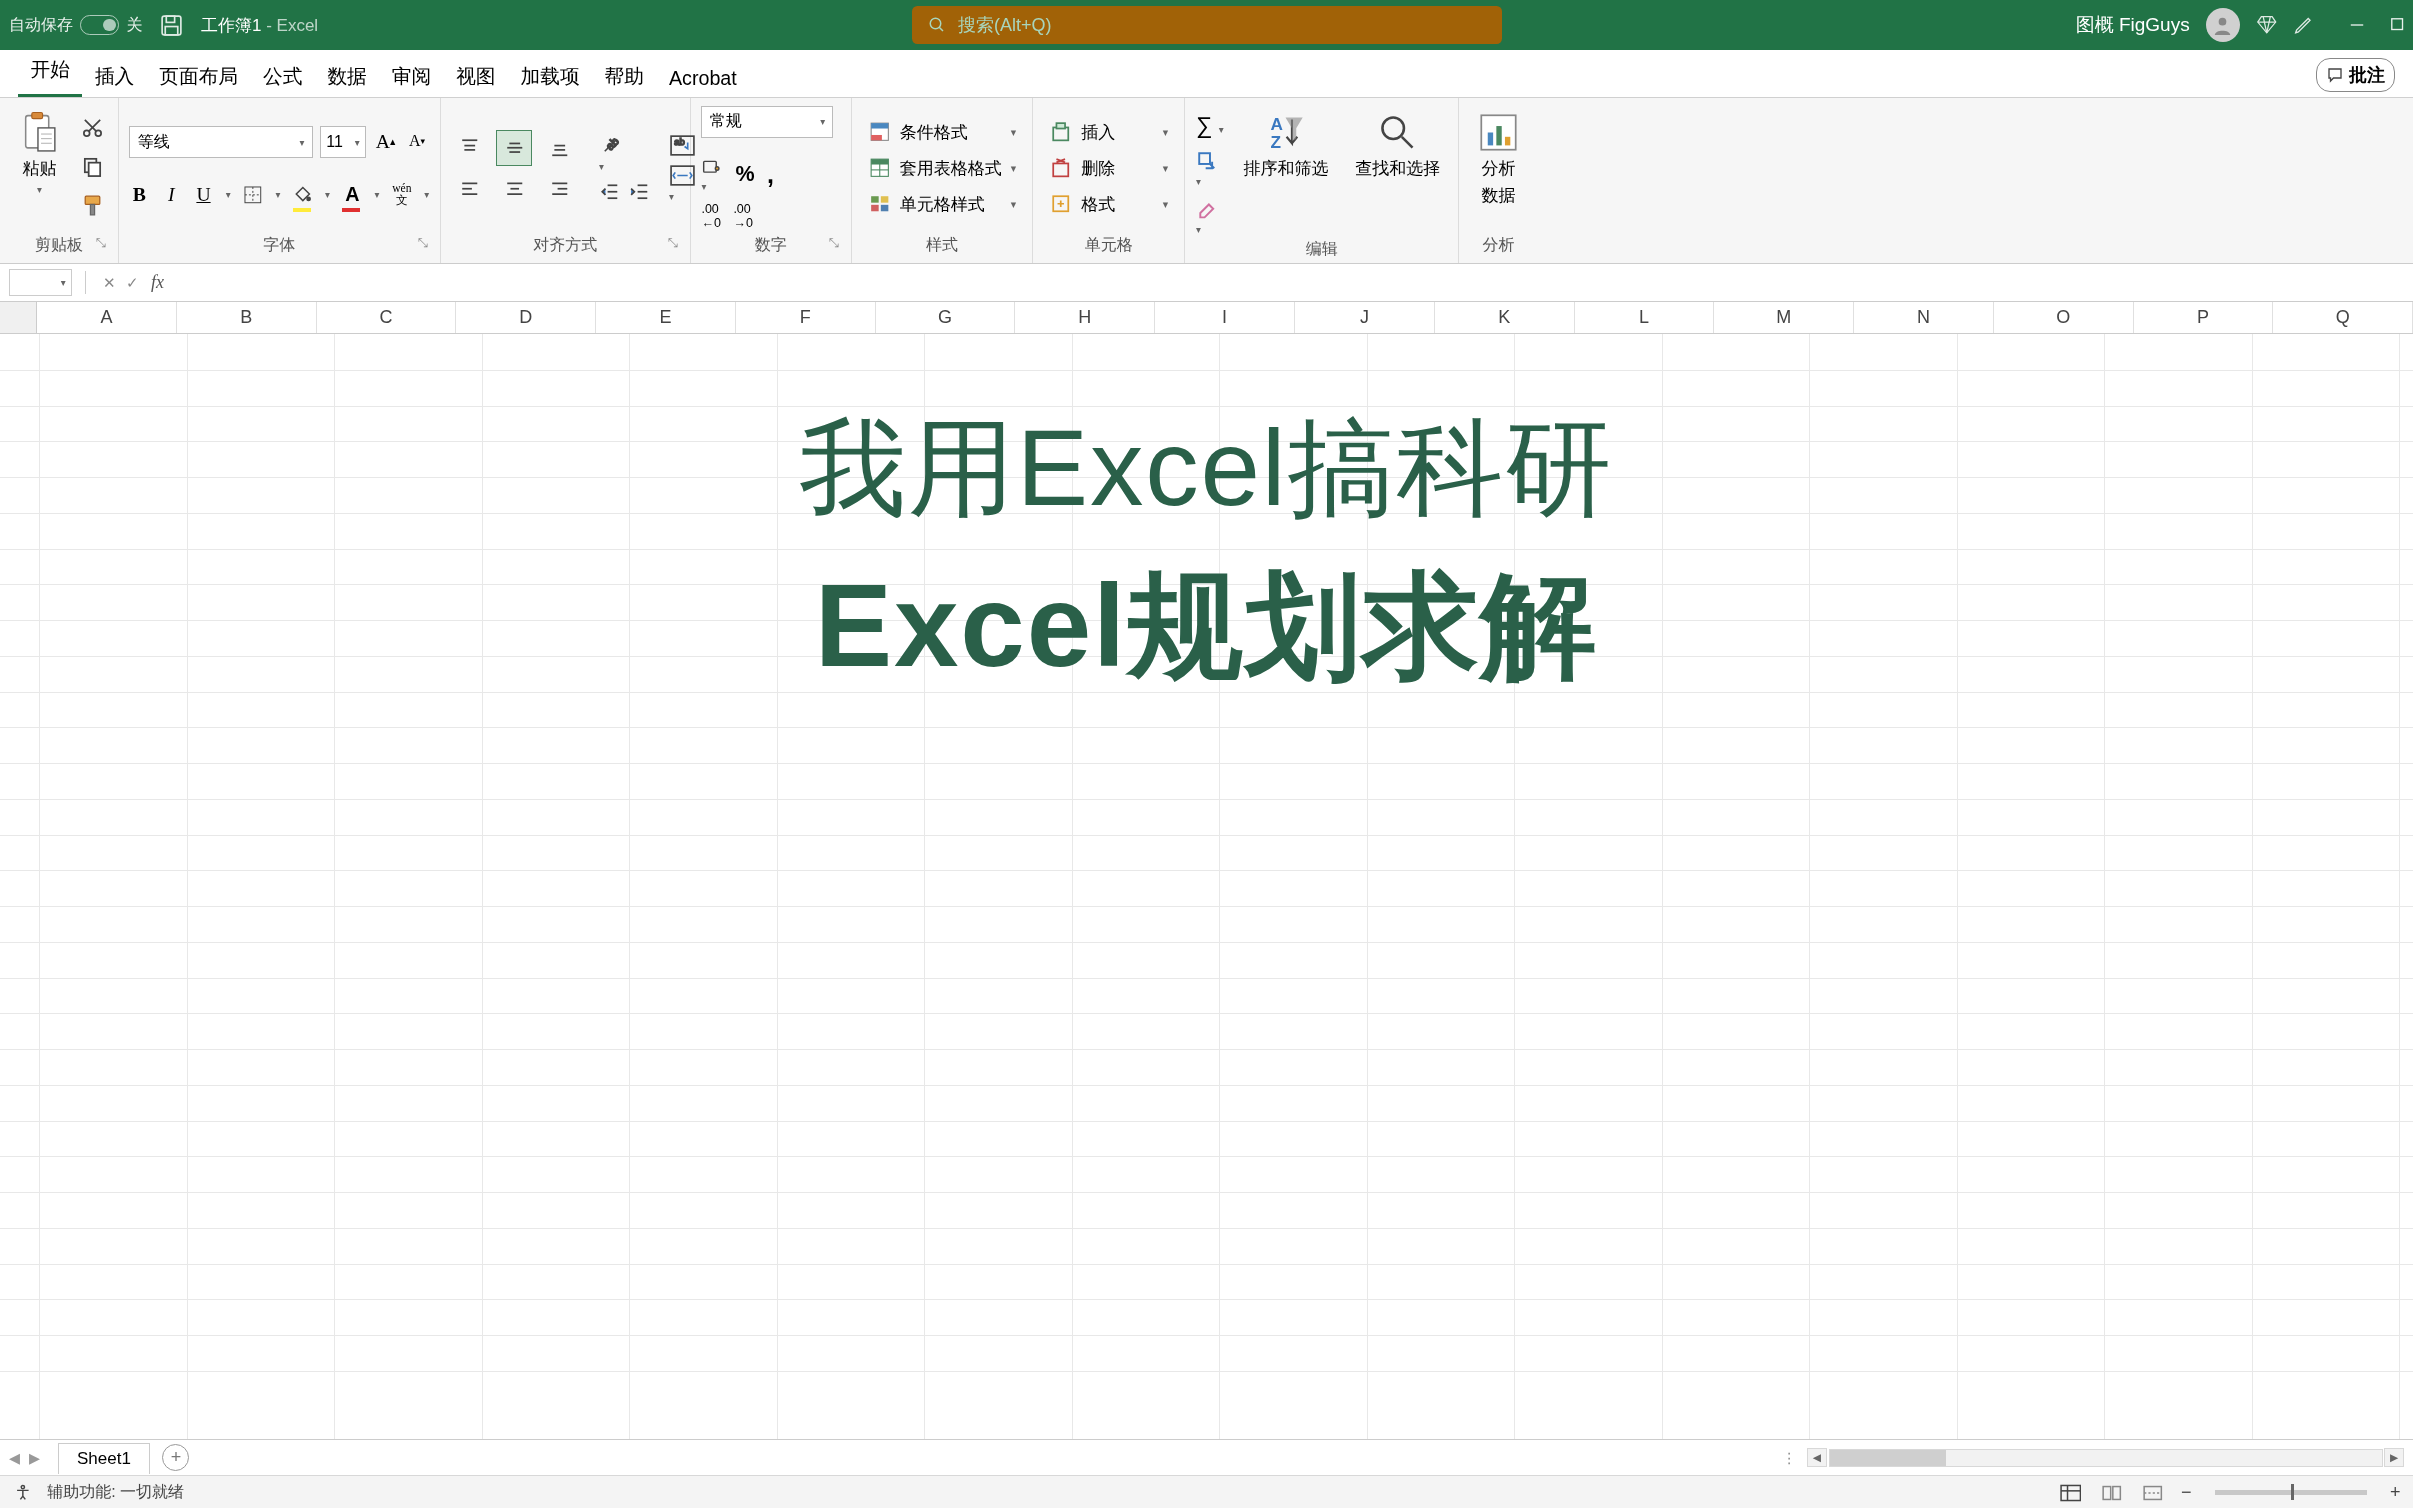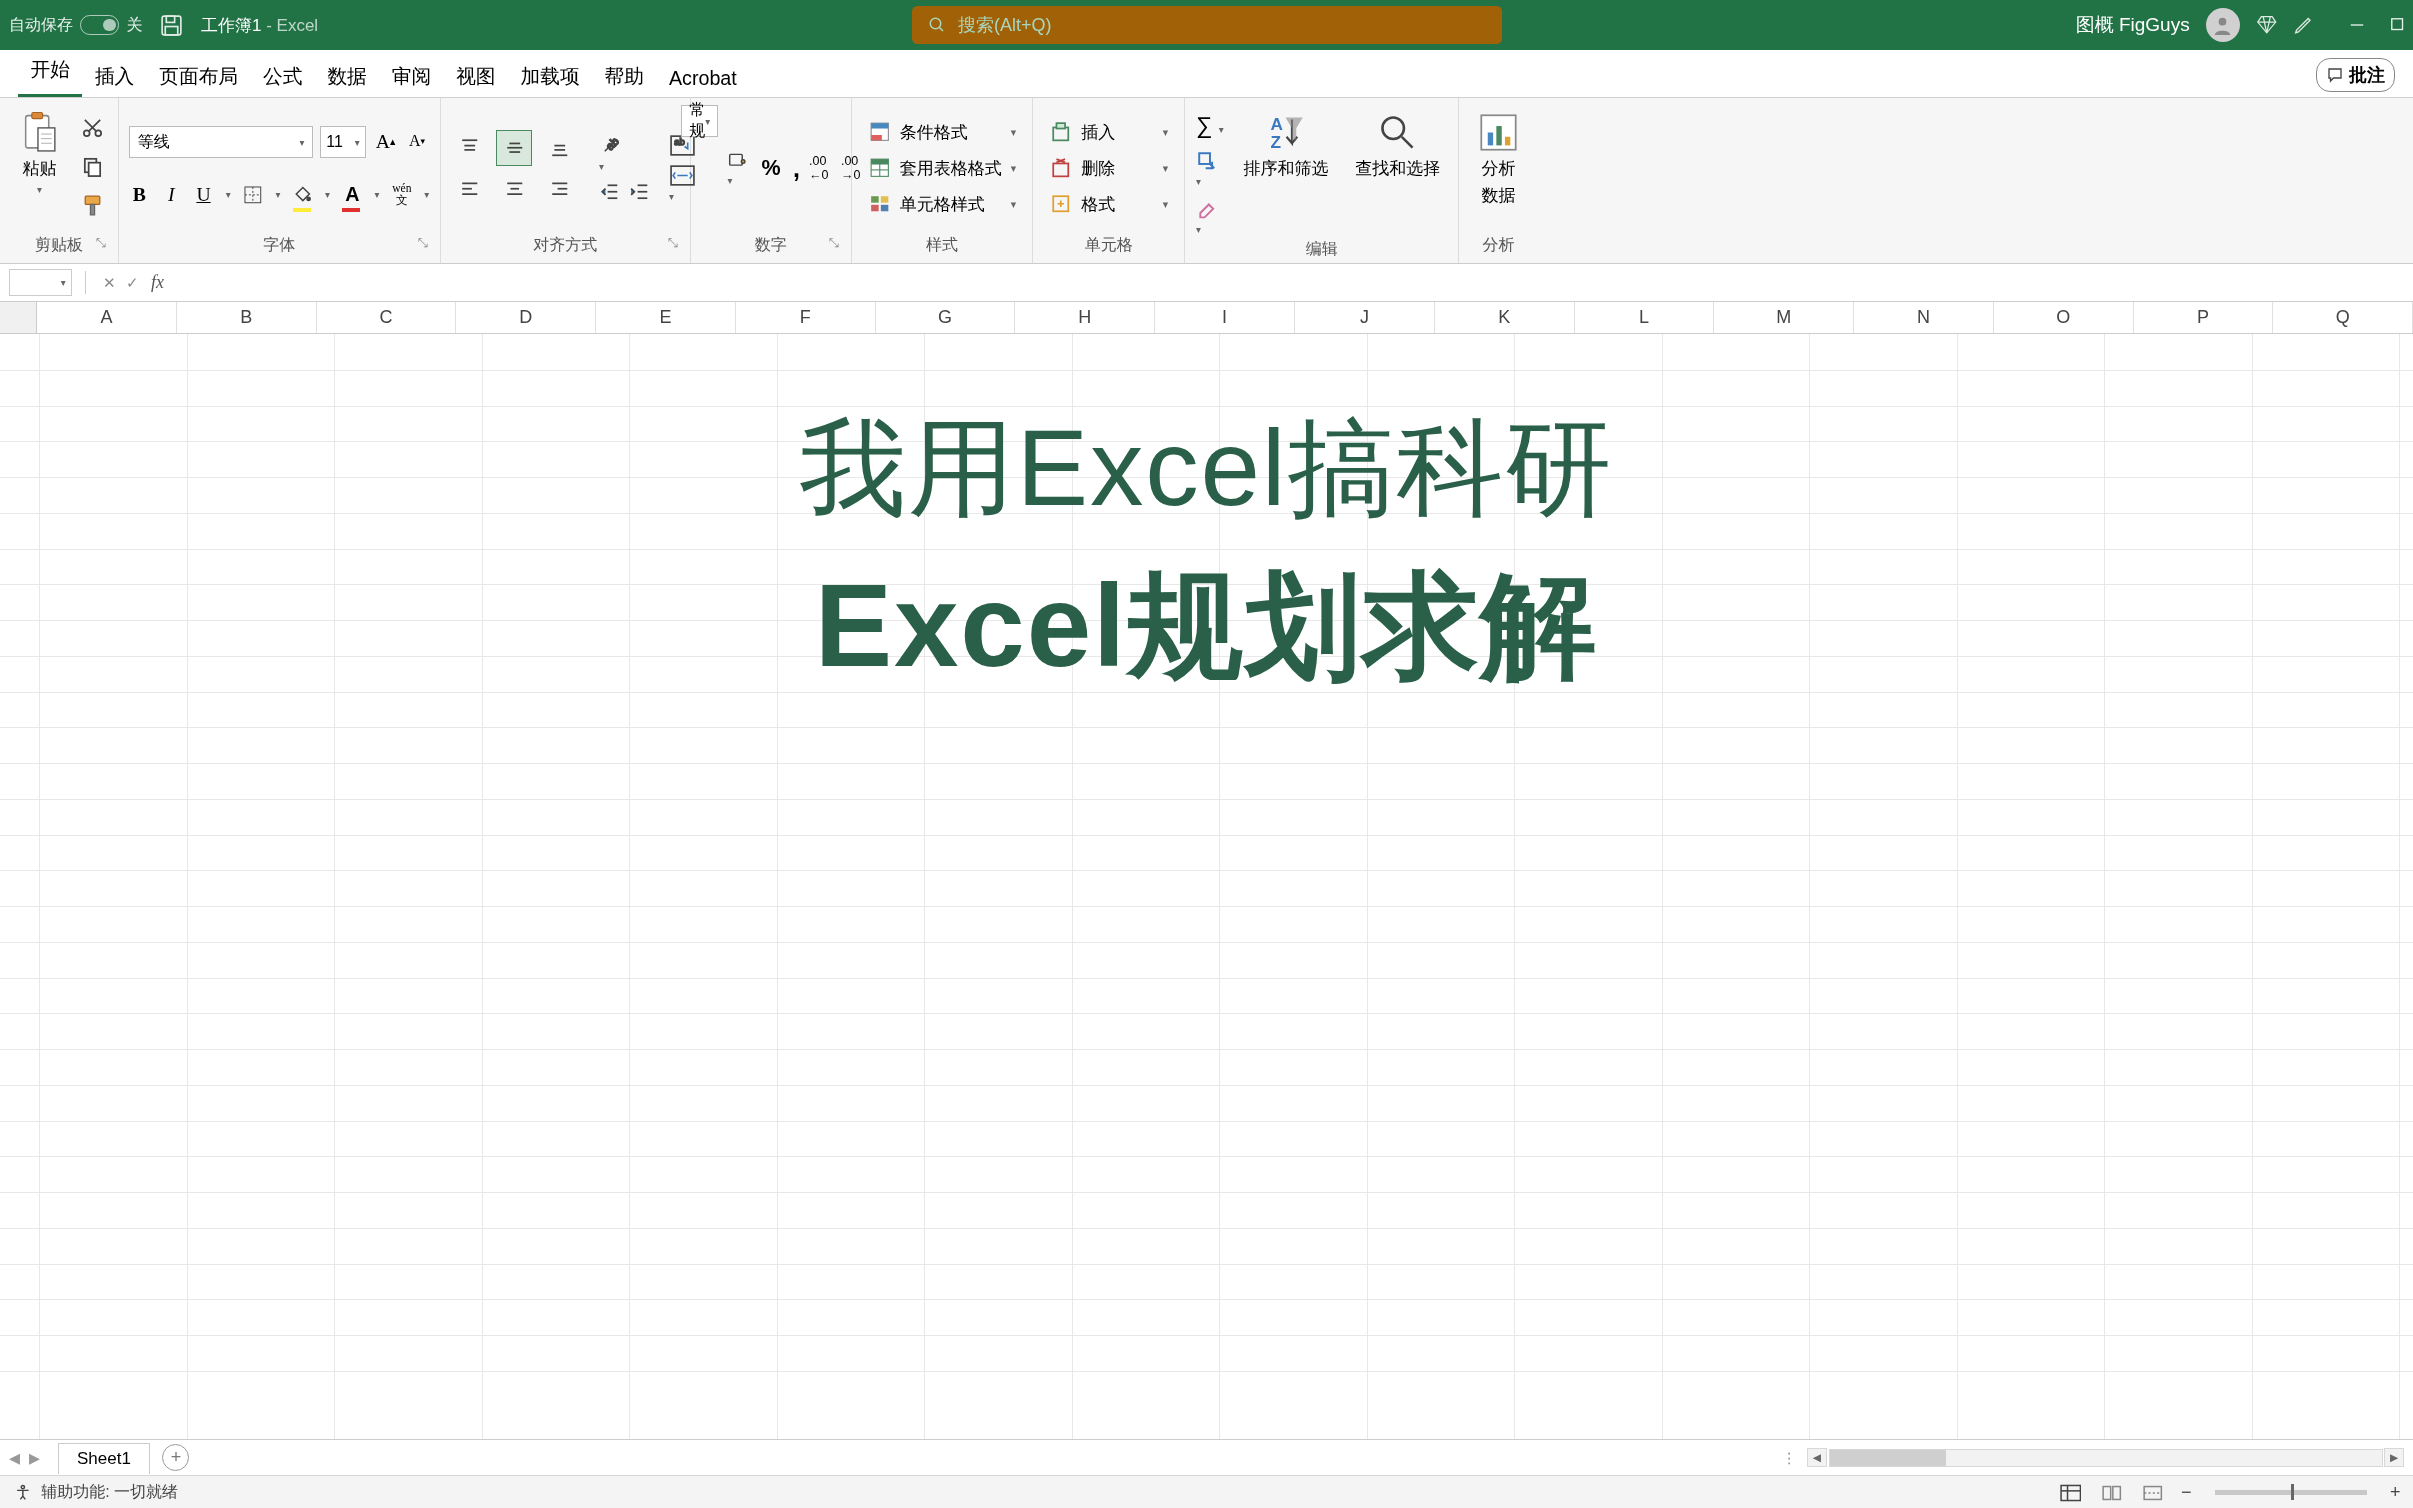--- a/index.html
+++ b/index.html
@@ -95,21 +95,21 @@
 .sheet-nav { display: flex; gap: 9px; color: #999; font-size: 14.3px; margin-right: 18px; }
 .sheet-tab { border: 0.9px solid #ccc; border-bottom: none; padding: 5.4px 18px; font-size: 17px; background: #fff; position: relative; top: 0.9px; }
 .sheet-add { width: 27px; height: 27px; border: 1.3px solid #999; border-radius: 50%; display: flex; align-items: center; justify-content: center; margin-left: 12.5px; color: #777; font-size: 18px; }
 .hscroll { flex: 1; display: flex; align-items: center; justify-content: flex-end; gap: 1.8px; }
 .scroll-track { width: 554px; height: 18px; background: #f2f2f2; border: 0.9px solid #d8d8d8; position: relative; }
 .scroll-thumb { position: absolute; left: 0; width: 116px; height: 100%; background: #cfcfcf; }
 .scroll-btn { width: 19.7px; height: 19.7px; background: #f2f2f2; border: 0.9px solid #d8d8d8; display: flex; align-items: center; justify-content: center; font-size: 10.7px; color: #666; }
 
 
 .status-bar { height: 34px; background: #f4f4f4; border-top: 0.9px solid #d8d8d8; display: flex; align-items: center; padding: 0 12.5px; font-size: 16px; color: #444; }
-.status-left { display: flex; align-items: center; gap: 9px; }
+.status-left { display: flex; align-items: center; gap: 15px; }
 .status-right { margin-left: auto; display: flex; align-items: center; gap: 14.3px; }
 .view-btn { width: 27px; height: 21.5px; display: flex; align-items: center; justify-content: center; color: #666; }
 .zoom-slider { width: 152px; height: 5.4px; background: #c8c8c8; position: relative; margin: 0 9px; }
 .zoom-slider::after { content: ""; position: absolute; left: 50%; top: -5.4px; width: 3.6px; height: 16px; background: #666; }
 
 svg { display: block; }
 .dd { font-size: 9.8px; color: #666; }
 </style>
 </head>
 <body>
@@ -361,21 +361,21 @@
         <span><svg width="27" height="23" viewBox="0 0 26 22" fill="none" stroke="#444" stroke-width="1.6">
               <rect x="2" y="2" width="22" height="18"></rect>
               <path d="M8 11h10 M6 8l-2 3 2 3 M20 8l2 3-2 3" stroke="#3a78c0"></path>
             </svg> <span class="dd">▾</span></span>
       </div>
     </div>
     <div class="ribbon-group-label">对齐方式</div>
   </div>
 
   <div class="ribbon-group number-group">
-    <div style="display:flex;flex-direction:row;justify-content:center;height:100%;gap:9px">
+    <div style="display:flex;flex-direction:column;justify-content:center;height:100%;gap:9px">
       <div class="num-select">
           <span>常规</span>
           <span class="dd">▾</span>
         </div>
       <div class="num-row">
         <span><svg width="21.5" height="21.5" viewBox="0 0 24 24" fill="none" stroke="#444" stroke-width="1.6">
               <rect x="3" y="6" width="14" height="12" rx="1"></rect>
               <circle cx="18" cy="14" r="2" fill="#e0a030"></circle>
             </svg> <span class="dd">▾</span></span>
         <span style="font-size:21.5px;font-weight:bold">%</span>

